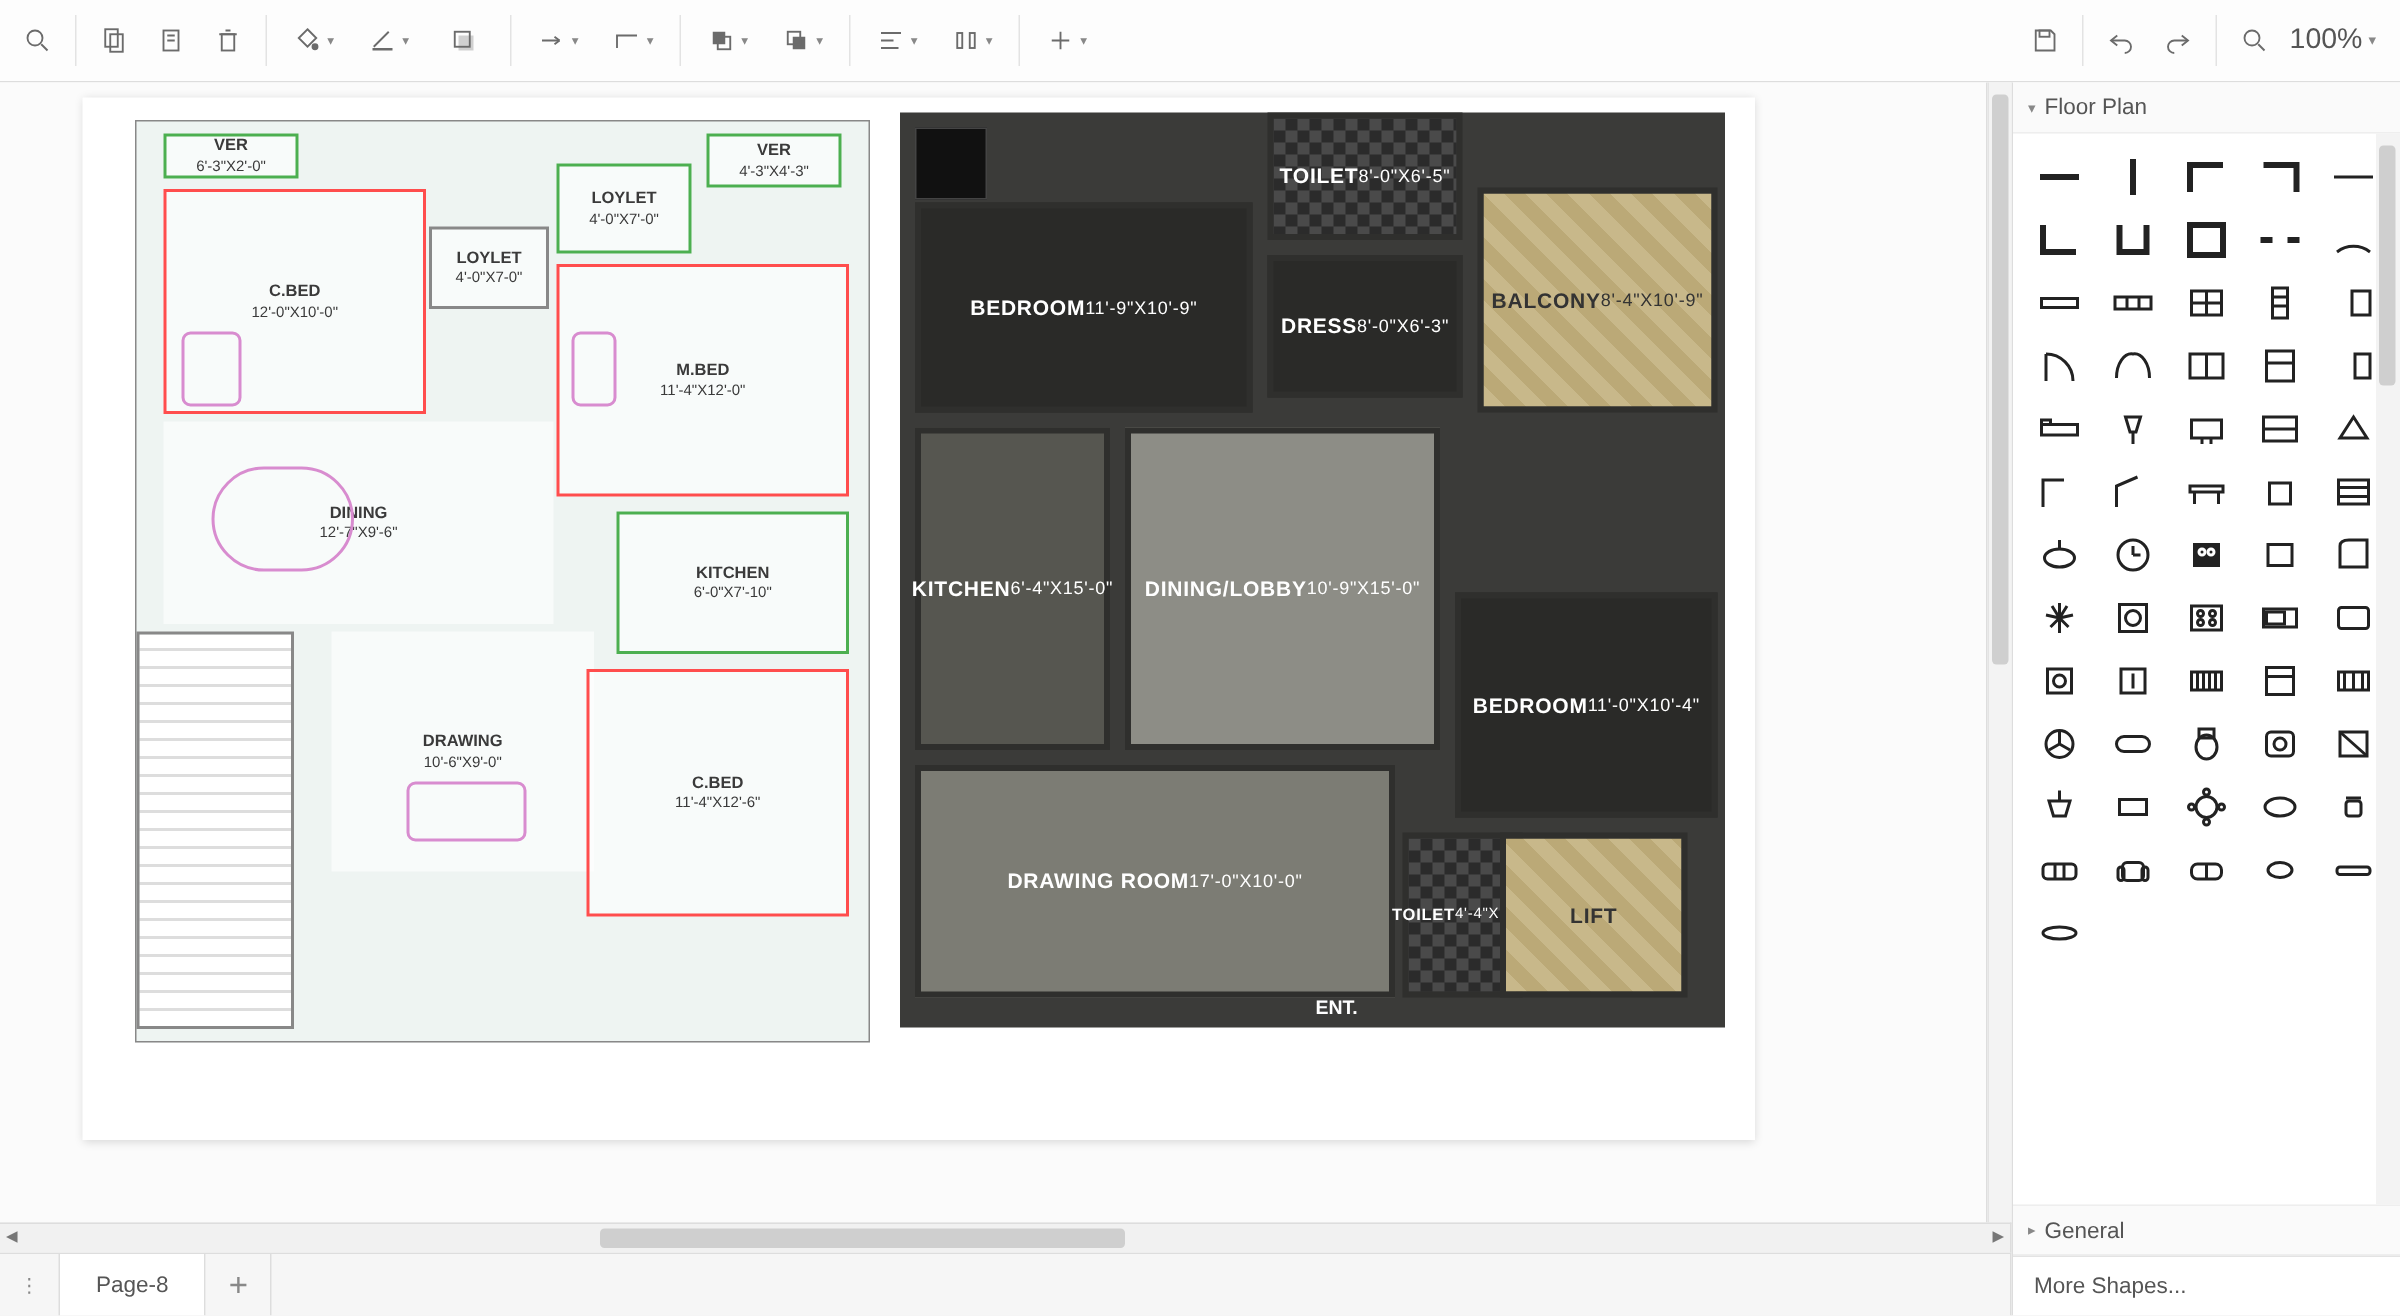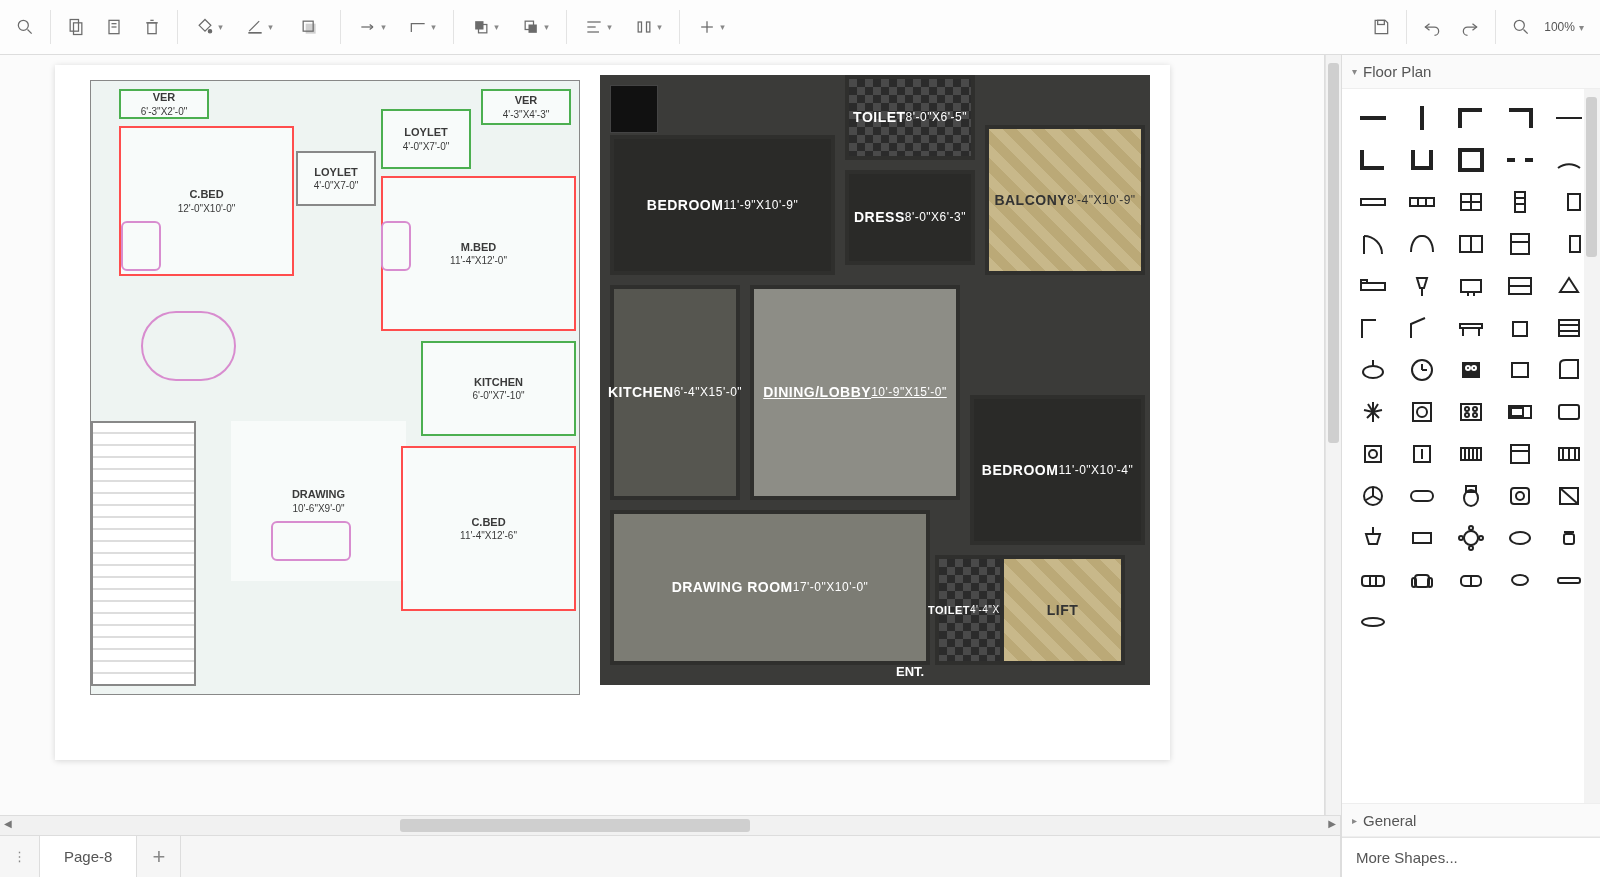--- a/index.html
+++ b/index.html
@@ -4,28 +4,28 @@
 <style>
   * { box-sizing: border-box; margin: 0; padding: 0; }
   html, body { width: 1600px; height: 877px; font-family: Arial, Helvetica, sans-serif; font-size: 13px; color: #555; overflow: hidden; background:#f0f0f0; }
   .app { display: flex; flex-direction: column; width: 100%; height: 100%; }
   .toolbar { display: flex; align-items: center; height: 55px; background: #fdfdfd; border-bottom: 1px solid #ddd; padding: 0 6px; }
   .tb-btn { width: 38px; height: 38px; display:flex; align-items:center; justify-content:center; color:#6b6b6b; border-radius:2px; }
   .tb-btn svg { width:20px; height:20px; stroke:#6b6b6b; fill:none; stroke-width:1.5; }
   .tb-sep { width:1px; height:34px; background:#e3e3e3; margin:0 6px; }
   .tb-btn.drop { width:50px; }
   .tb-btn .caret { font-size:9px; margin-left:3px; color:#888;}
-  .zoom-label { font-size:12px; color:#555; padding:0 4px;}
+  .zoom-label { font-size:19px; color:#555; padding:0 4px;}
   .main { flex:1; display:flex; min-height:0; }
   .canvas-area { flex:1; display:flex; flex-direction:column; background:#f7f7f7; min-width:0;}
   .canvas-viewport { flex:1; position:relative; overflow:hidden; background:#fbfbfb; border-right:1px solid #ddd;}
   .paper { position:absolute; left:55px; top:10px; width:1115px; height:695px; background:#fff; box-shadow:0 1px 6px rgba(0,0,0,.15); }
   .paper-inner { position:absolute; inset:10px; }
   .plan-a { position:absolute; left:25px; top:5px; width:490px; height:615px; border:1px solid #888; background:#eef4f2; }
-  .plan-a .room { position:absolute; border:2px solid #ff4d4d; background:rgba(255,255,255,.6); display:flex; flex-direction:column; align-items:center; justify-content:center; font-size:11px; font-weight:bold; color:#3a3a3a; text-align:center; line-height:1.3;margin-left:10px;}
+  .plan-a .room { position:absolute; border:2px solid #ff4d4d; background:rgba(255,255,255,.6); display:flex; flex-direction:column; align-items:center; justify-content:center; font-size:11px; font-weight:bold; color:#3a3a3a; text-align:center; line-height:1.3;}
   .plan-a .dim { font-weight:normal; font-size:10px;}
   .plan-a .green { border-color:#4caf50;}
   .plan-a .furn { position:absolute; border:2px solid #d88ccf; border-radius:6px;}
   .plan-b { position:absolute; left:535px; top:0; width:550px; height:610px; background:#3b3b39; color:#fff; }
   .plan-b .room { position:absolute; background:#6e6e6a; border:4px solid #2f2f2d; display:flex; flex-direction:row; align-items:center; justify-content:center; font-size:14px; font-weight:bold; text-align:center; line-height:1.35; letter-spacing:.5px;}
   .plan-b .dim { font-weight:normal; font-size:12px;}
   .plan-b .tile { background:repeating-linear-gradient(45deg,#c8b88a 0 10px,#bba977 10px 20px);}
   .plan-b .dark { background:#2a2a28;}
   .plan-b .check { background:repeating-conic-gradient(#2b2b2b 0 25%, #4a4a4a 0 50%) 0 0/16px 16px; }
   .plan-b .ent-label{position:absolute; font-size:13px; font-weight:bold;}
@@ -221,20 +221,24 @@
                     <span class="dim">4'-0"X7-0"</span>
                   </div>
                 <div class="room" style="left:18px;top:45px;width:175px;height:150px;">
                     <span>C.BED</span>
                     <span class="dim">12'-0"X10'-0"</span>
                   </div>
                 <div class="room" style="left:280px;top:95px;width:195px;height:155px;">
                     <span>M.BED</span>
                     <span class="dim">11'-4"X12'-0"</span>
                   </div>
+                <div class="room" style="left:18px;top:200px;width:260px;height:135px;border-color:transparent;">
+                    <span>DINING</span>
+                    <span class="dim">12'-7"X9'-6"</span>
+                  </div>
                 <div class="room green" style="left:320px;top:260px;width:155px;height:95px;">
                     <span>KITCHEN</span>
                     <span class="dim">6'-0"X7'-10"</span>
                   </div>
                 <div class="room" style="left:130px;top:340px;width:175px;height:160px;border-color:transparent;">
                     <span>DRAWING</span>
                     <span class="dim">10'-6"X9'-0"</span>
                   </div>
                 <div class="room" style="left:300px;top:365px;width:175px;height:165px;">
                     <span>C.BED</span>
@@ -263,40 +267,40 @@
                     <span class="dim">8'-0"X6'-3"</span>
                   </div>
                 <div class="room tile" style="left:385px;top:50px;width:160px;height:150px;color:#333;">
                     <span>BALCONY</span>
                     <span class="dim">8'-4"X10'-9"</span>
                   </div>
                 <div class="room" style="left:10px;top:210px;width:130px;height:215px;background:#565650;">
                     <span>KITCHEN</span>
                     <span class="dim">6'-4"X15'-0"</span>
                   </div>
-                <div class="room" style="left:150px;top:210px;width:210px;height:215px;background:#8d8d86;text-decoration:underline;">
+                <div class="room" style="left:150px;top:210px;width:210px;height:215px;background:#8d8d86;">
                     <span>DINING/LOBBY</span>
                     <span class="dim">10'-9"X15'-0"</span>
                   </div>
                 <div class="room dark" style="left:370px;top:320px;width:175px;height:150px;">
                     <span>BEDROOM</span>
                     <span class="dim">11'-0"X10'-4"</span>
                   </div>
                 <div class="room" style="left:10px;top:435px;width:320px;height:155px;background:#7c7c74;">
                     <span>DRAWING ROOM</span>
                     <span class="dim">17'-0"X10'-0"</span>
                   </div>
                 <div class="room check" style="left:335px;top:480px;width:80px;height:110px;font-size:11px;">
                     <span>TOILET</span>
                     <span class="dim" style="font-size:10px">4'-4"X6'-7"</span>
                   </div>
                 <div class="room tile" style="left:400px;top:480px;width:125px;height:110px;color:#333;justify-content:center;">
                     <span>LIFT</span>
                   </div>
-                <span class="ent-label" style="left:296px;bottom:6px;">ENT.</span>
+                <span class="ent-label" style="left:277px;bottom:6px;">ENT.</span>
               </div>
 
             </div>
           </div>
         </div>
         <div class="app-vscroll">
             <div class="vthumb"></div>
           </div>
       </div>
       <div class="hscroll">

